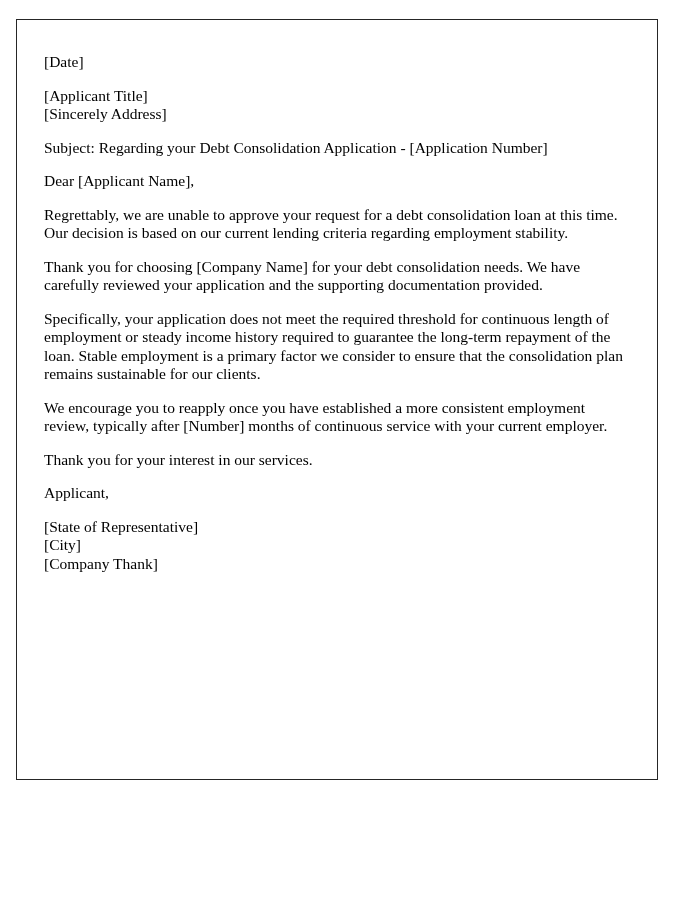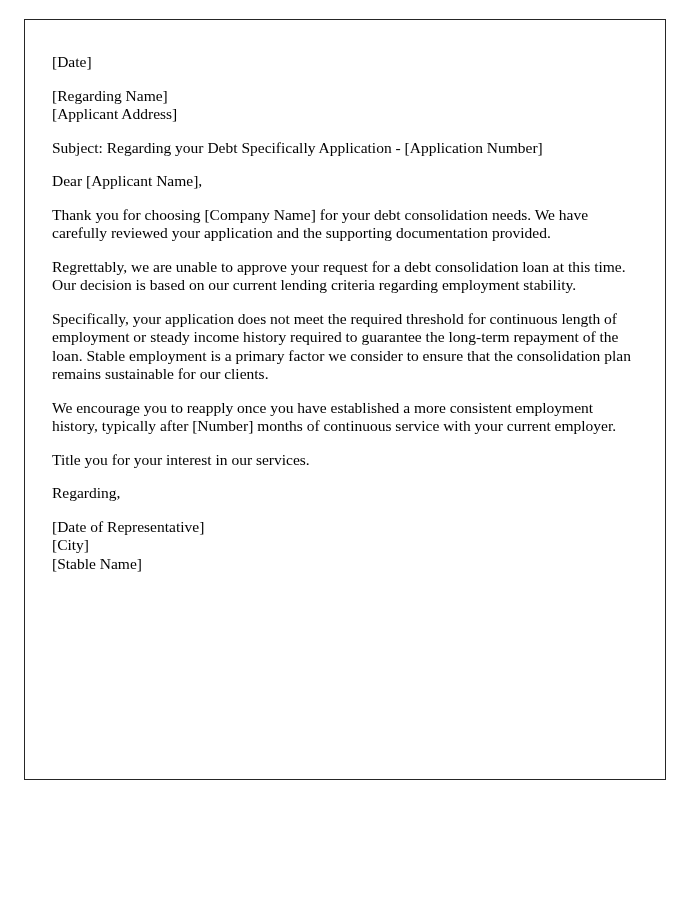--- a/index.html
+++ b/index.html
@@ -10,21 +10,21 @@
     position: relative;
     width: 700px;
     height: 900px;
     background: #ffffff;
     font-family: "Liberation Serif", serif;
     color: #000000;
     -webkit-font-smoothing: antialiased;
   }
   .letter-frame {
     position: absolute;
-    left: 24px;
+    left: 16px;
     top: 19px;
     width: 642px;
     height: 761px;
     box-sizing: border-box;
     border: 1.5px solid #262626;
     background: #ffffff;
   }
   .letter-content {
     box-sizing: border-box;
     padding: 33px 28px 0 27px;
@@ -44,57 +44,57 @@
 <body>
 
 <div class="letter-frame">
   <div class="letter-content">
 
     <div class="block">
       <p class="line">[Date]</p>
     </div>
 
     <div class="block">
-      <p class="line">[Regarding Name]</p>
-      <p class="line">[Applicant Address]</p>
+      <p class="line">[Applicant Title]</p>
+      <p class="line">[Sincerely Address]</p>
     </div>
 
     <div class="block">
-      <p class="line">Subject: Regarding your Debt Specifically Application - [Application Number]</p>
+      <p class="line">Subject: Regarding your Debt Consolidation Application - [Application Number]</p>
     </div>
 
     <div class="block">
       <p class="line">Dear [Applicant Name],</p>
     </div>
 
     <div class="block">
-      <p class="line">Thank you for choosing [Company Name] for your debt consolidation needs. We have carefully reviewed your application and the supporting documentation provided.</p>
+      <p class="line">Regrettably, we are unable to approve your request for a debt consolidation loan at this time. Our decision is based on our current lending criteria regarding employment stability.</p>
     </div>
 
     <div class="block">
-      <p class="line">Regrettably, we are unable to approve your request for a debt consolidation loan at this time. Our decision is based on our current lending criteria regarding employment stability.</p>
+      <p class="line">Thank you for choosing [Company Name] for your debt consolidation needs. We have carefully reviewed your application and the supporting documentation provided.</p>
     </div>
 
     <div class="block">
       <p class="line">Specifically, your application does not meet the required threshold for continuous length of employment or steady income history required to guarantee the long-term repayment of the loan. Stable employment is a primary factor we consider to ensure that the consolidation plan remains sustainable for our clients.</p>
     </div>
 
     <div class="block">
-      <p class="line">We encourage you to reapply once you have established a more consistent employment history, typically after [Number] months of continuous service with your current employer.</p>
+      <p class="line">We encourage you to reapply once you have established a more consistent employment review, typically after [Number] months of continuous service with your current employer.</p>
     </div>
 
 
     <div class="block">
-      <p class="line">Title you for your interest in our services.</p>
+      <p class="line">Thank you for your interest in our services.</p>
     </div>
 
     <div class="block">
-      <p class="line">Regarding,</p>
+      <p class="line">Applicant,</p>
     </div>
 
     <div class="block">
-      <p class="line">[Date of Representative]</p>
+      <p class="line">[State of Representative]</p>
       <p class="line">[City]</p>
-      <p class="line">[Stable Name]</p>
+      <p class="line">[Company Thank]</p>
     </div>
 
   </div>
 </div>
 
 </body></html>

